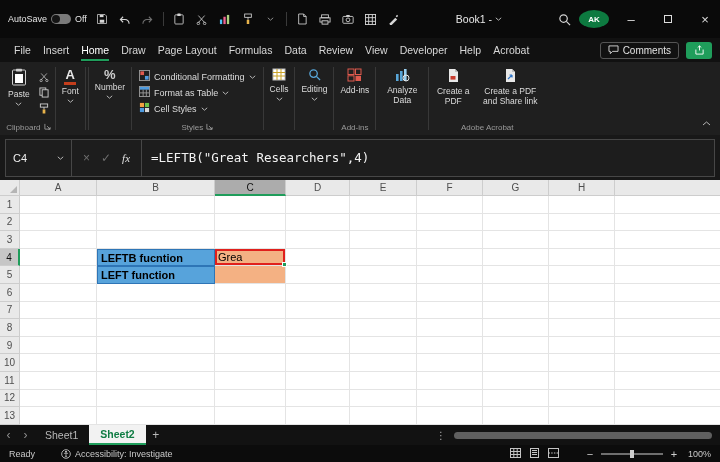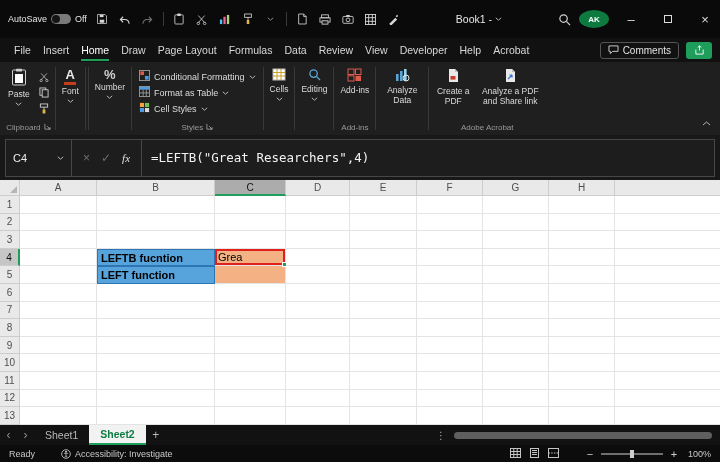--- a/index.html
+++ b/index.html
@@ -450,21 +450,21 @@
                 <rect x="4.5" y="8" width="5" height="3.6" fill="#c83c2e"></rect>
               </svg></span>
           <span class="lbl" style="max-width:36px">Create a PDF</span>
         </button>
         <button class="bigbtn wrap">
           <span><svg width="14" height="15" viewBox="0 0 14 15">
                 <path d="M3 1h6l3 3v10H3z" fill="#e8e8e8"></path>
                 <path d="M9 1v3h3" fill="#bdbdbd"></path>
                 <path d="M5 11l4-4m0 0H6.5M9 7v2.5" stroke="#2e74c8" stroke-width="1.2" fill="none"></path>
               </svg></span>
-          <span class="lbl" style="max-width:58px">Analyze a PDF and Share link</span>
+          <span class="lbl" style="max-width:58px">Create a PDF and Share link</span>
         </button>
       </div>
       <div class="rlabel">
         <span>Adobe Acrobat</span>
       </div>
     </div>
 
     <button class="collapse-btn"><svg width="9" height="5" viewBox="0 0 9 5">
           <path d="M1 4l3.5-3L8 4" fill="none" stroke="#b5b5b5"></path>
         </svg></button>

